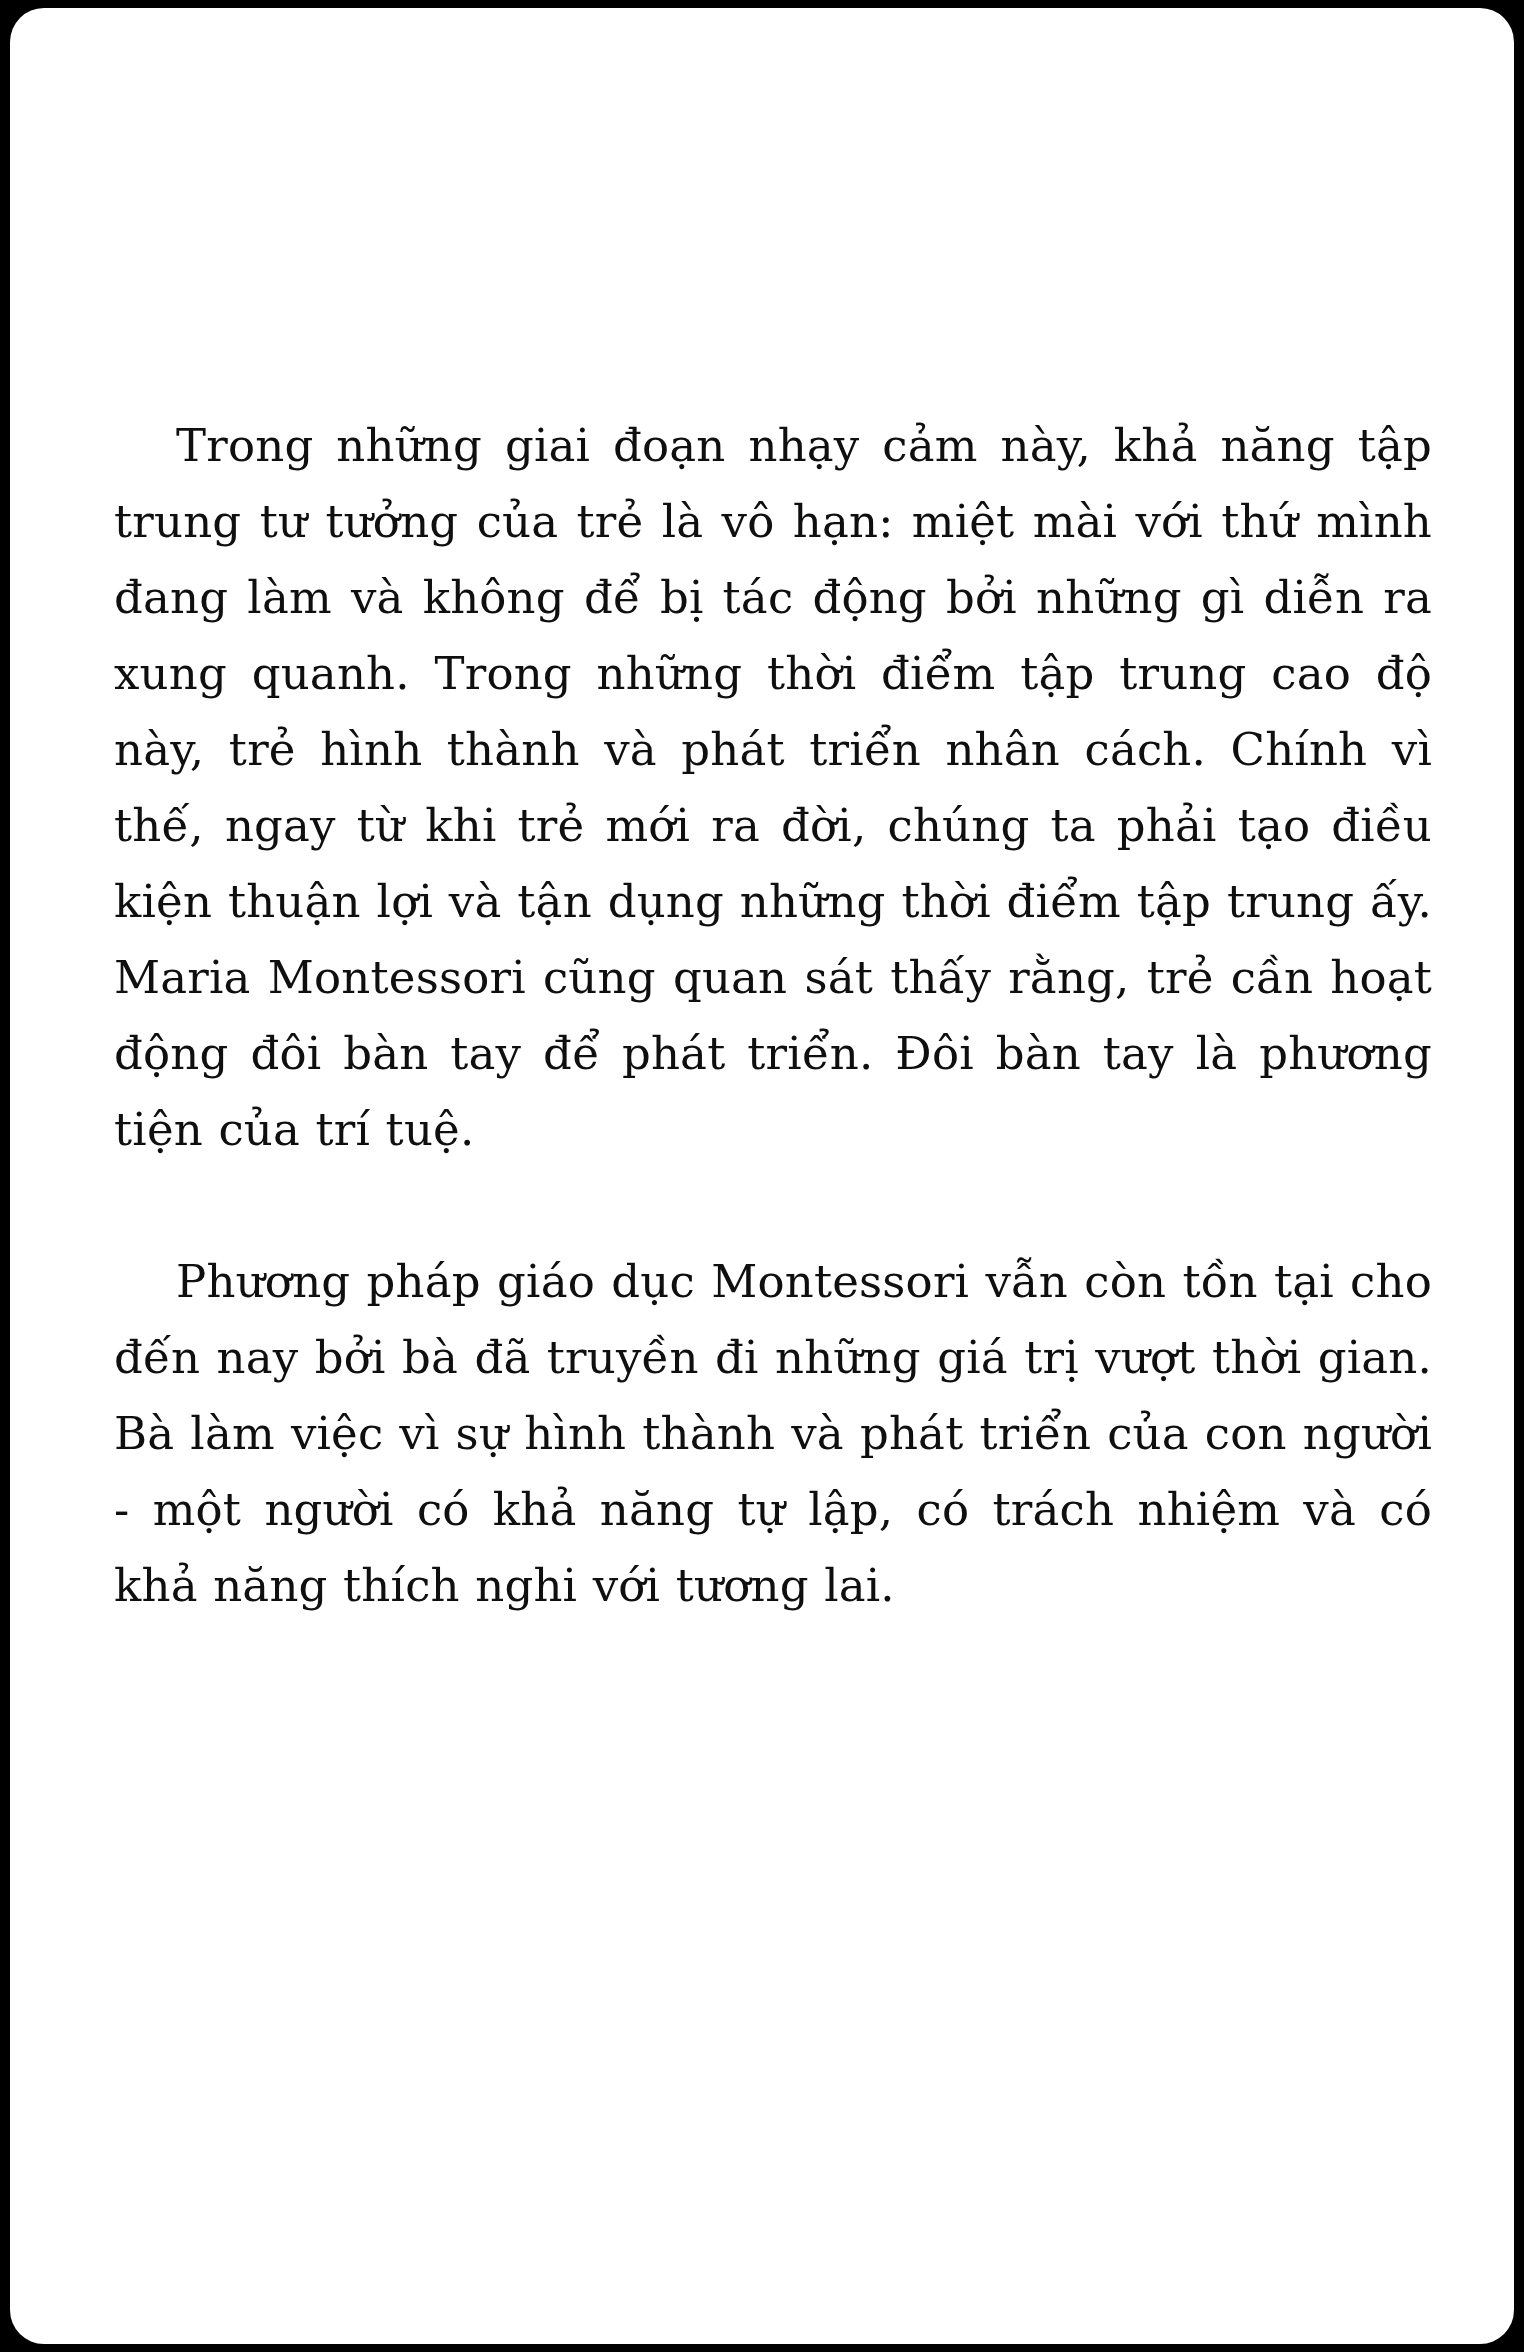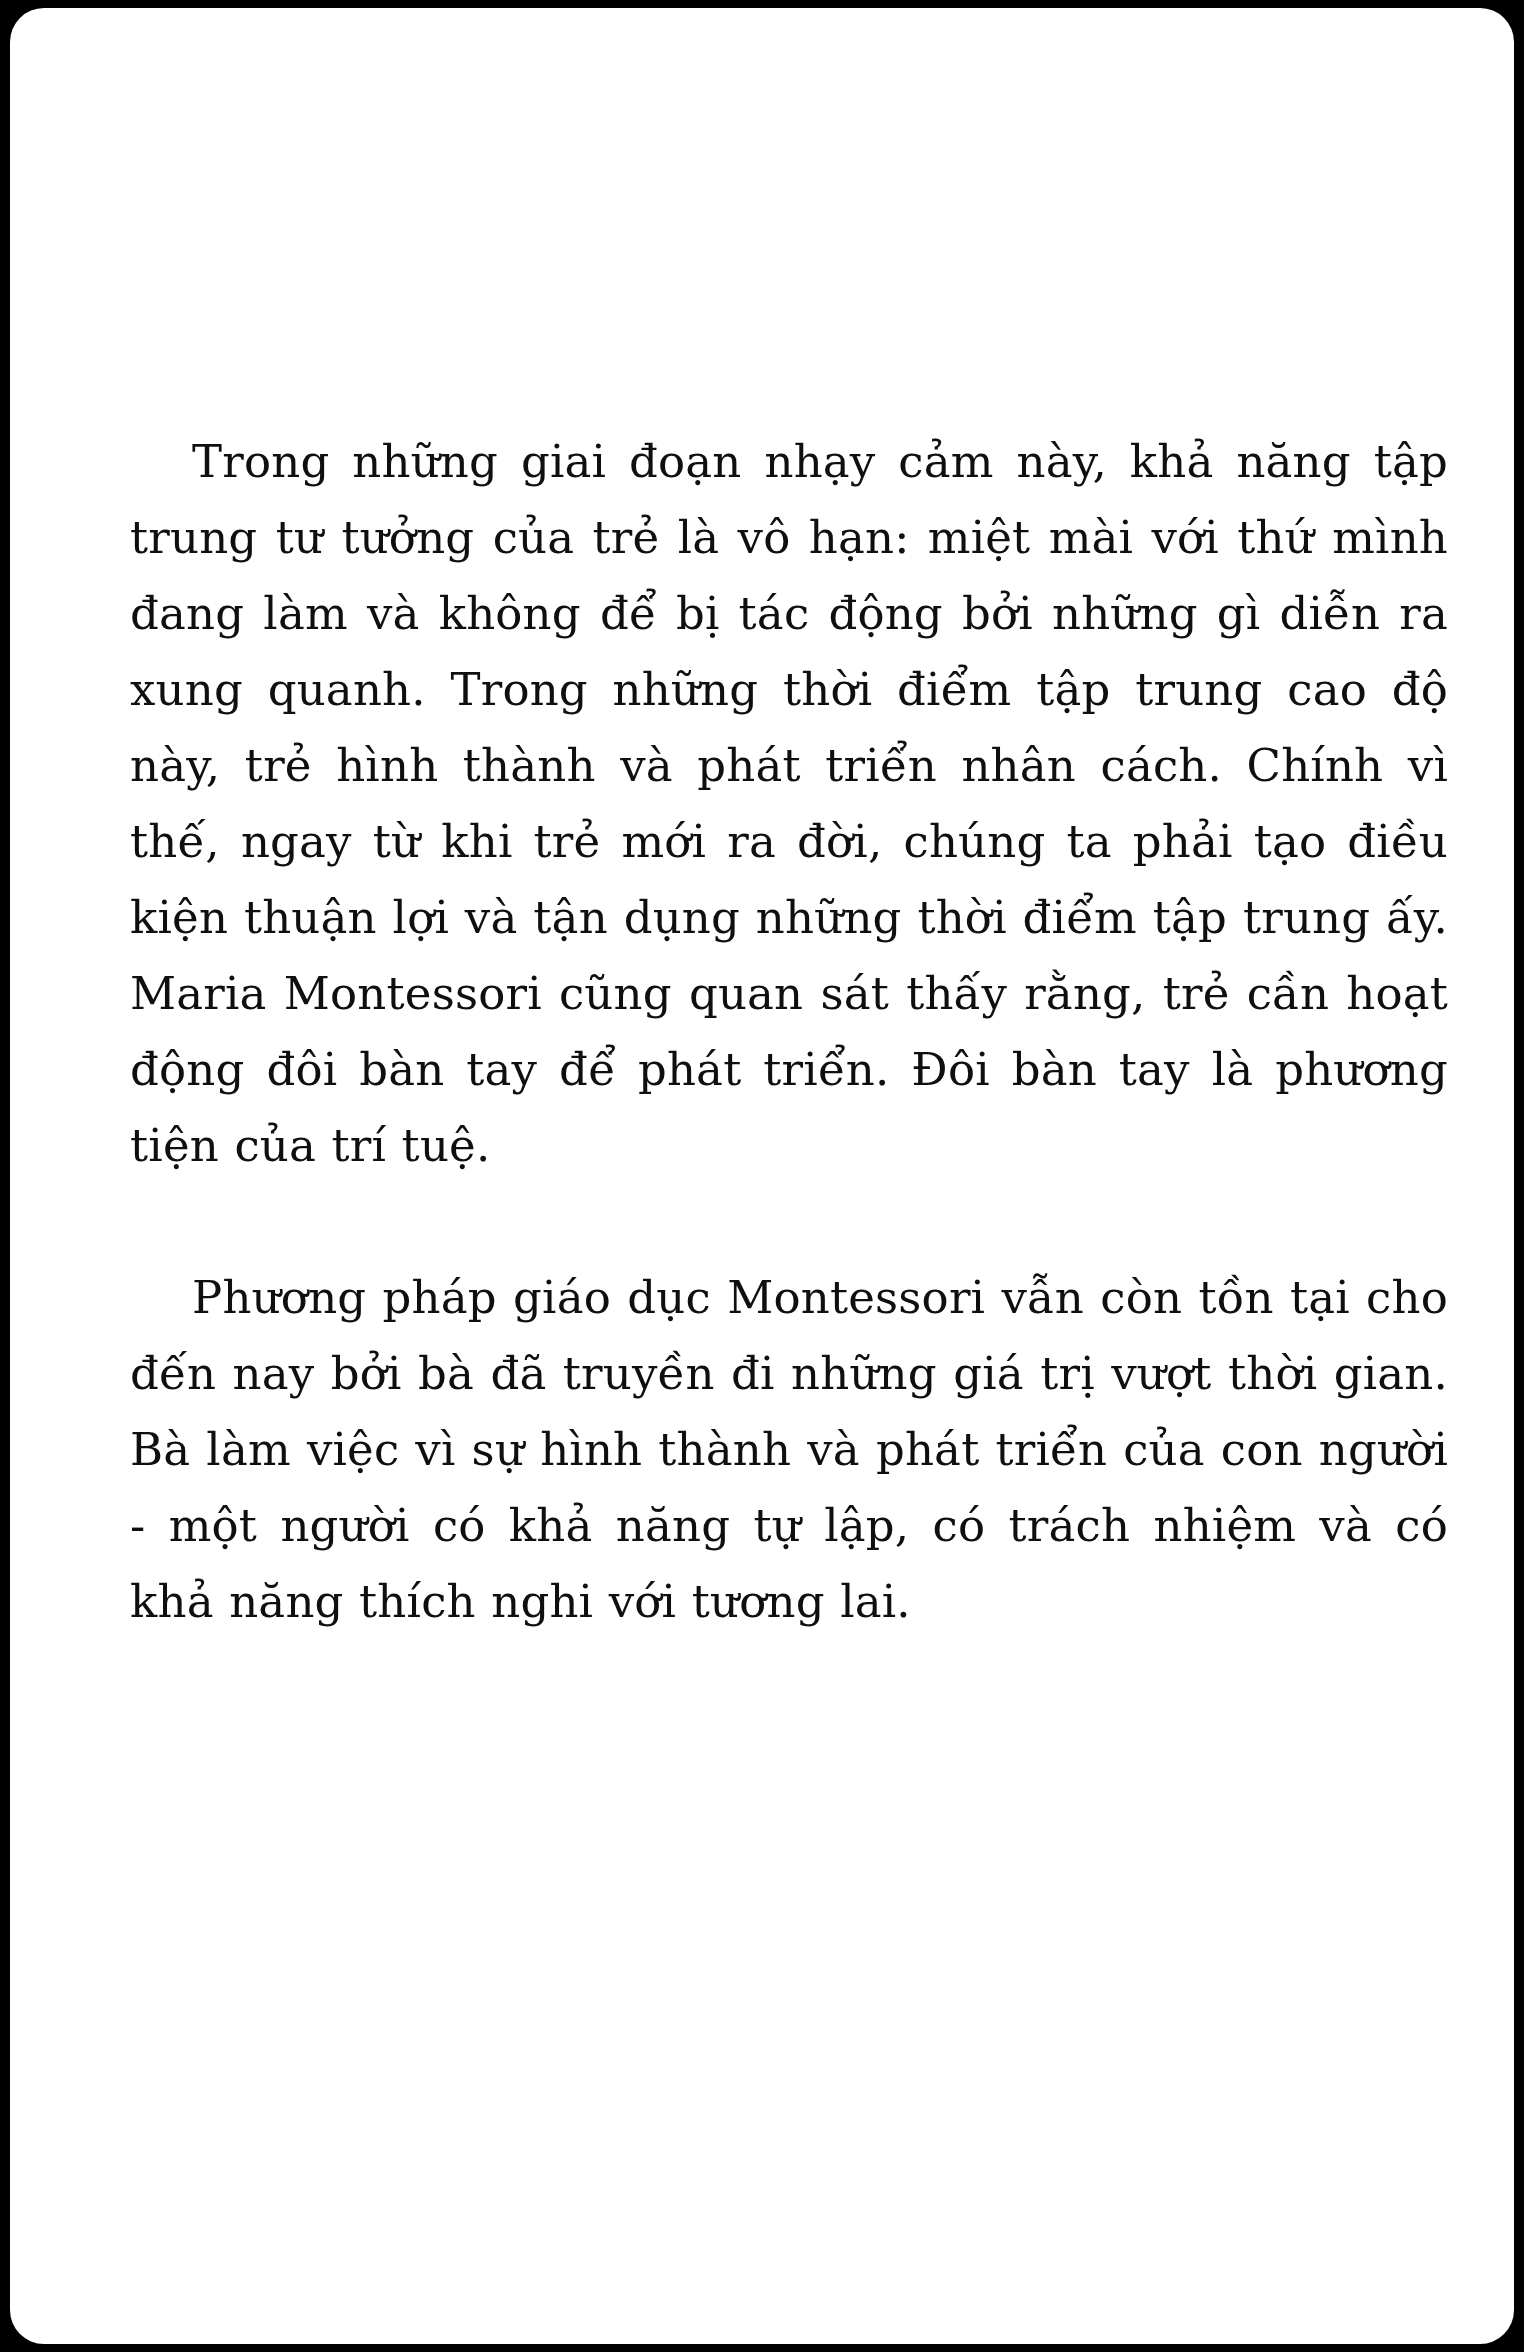--- a/index.html
+++ b/index.html
@@ -29,21 +29,21 @@
     left: 104px;
     width: 1350px;
   }
   .para {
     font-family: "DejaVu Serif", serif;
     font-size: 45px;
     line-height: 76px;
     color: #100f0f;
     text-align: justify;
     text-indent: 62px;
-    margin: 16px;
+    margin: 0;
     width: 1318px;
     letter-spacing: 0.2px;
     word-spacing: 1px;
   }
   .para + .para {
     margin-top: 76px;
   }
   
   .para:last-child {
     text-align: justify;

